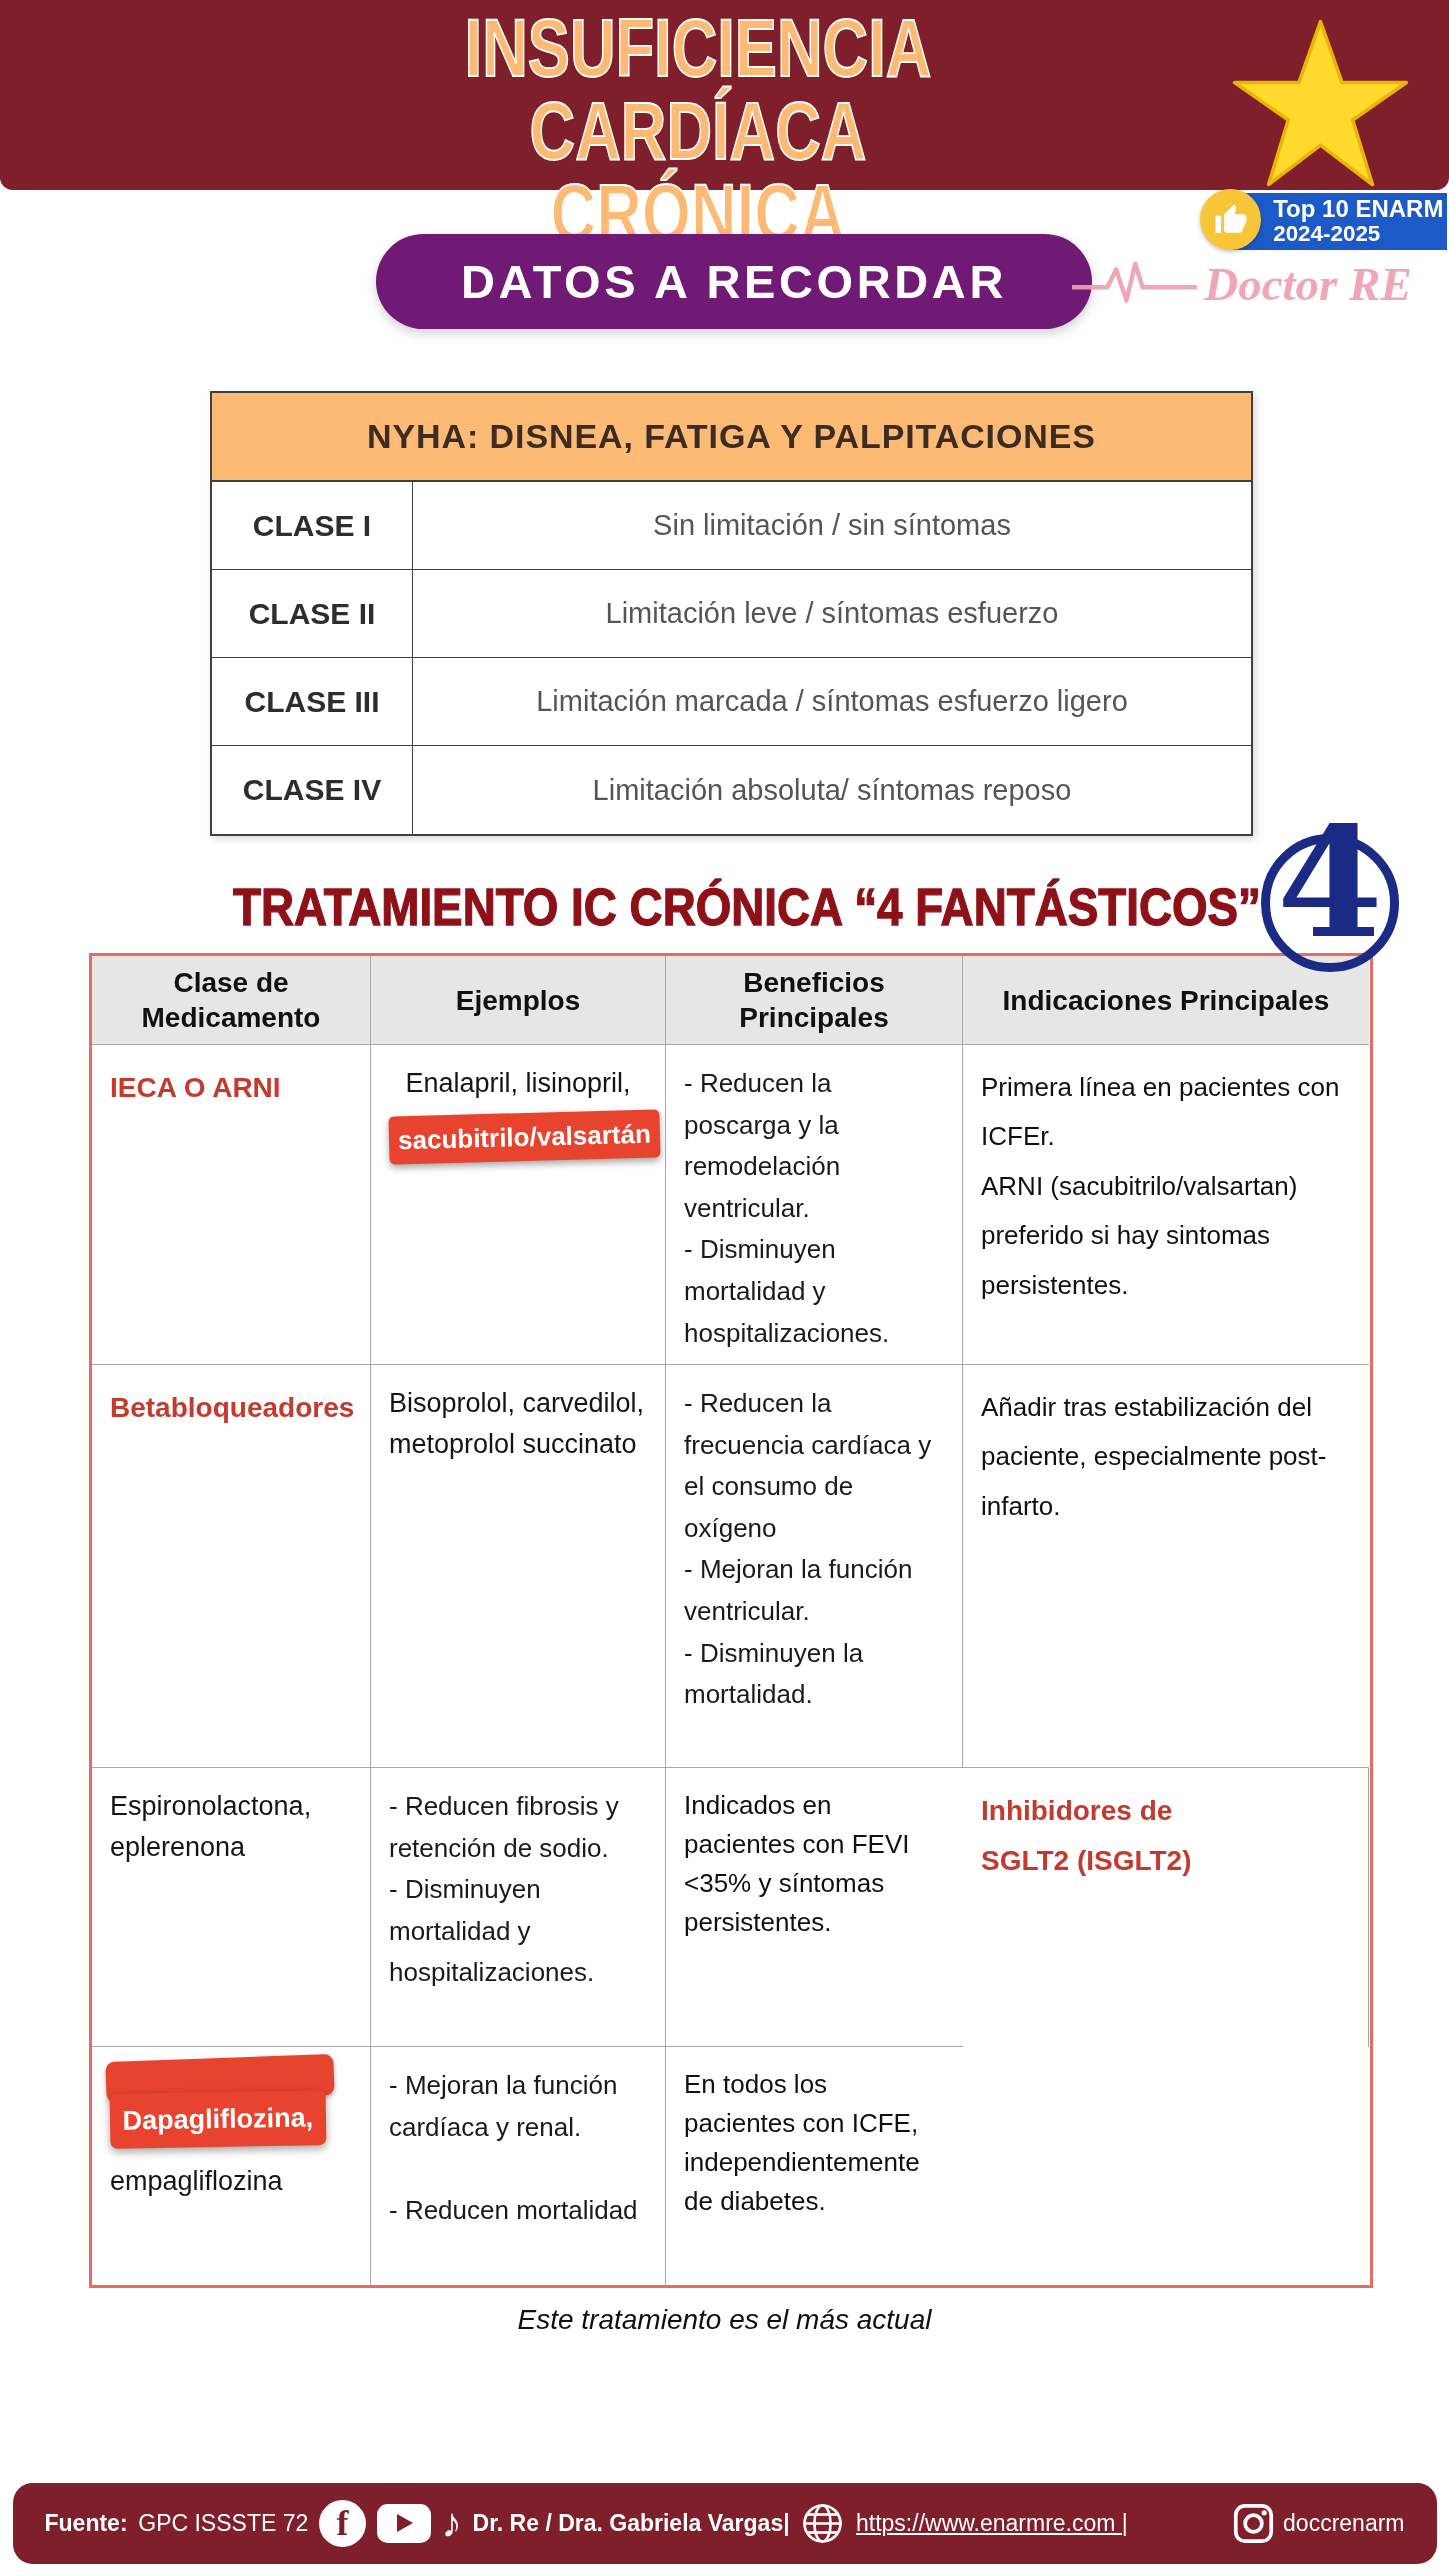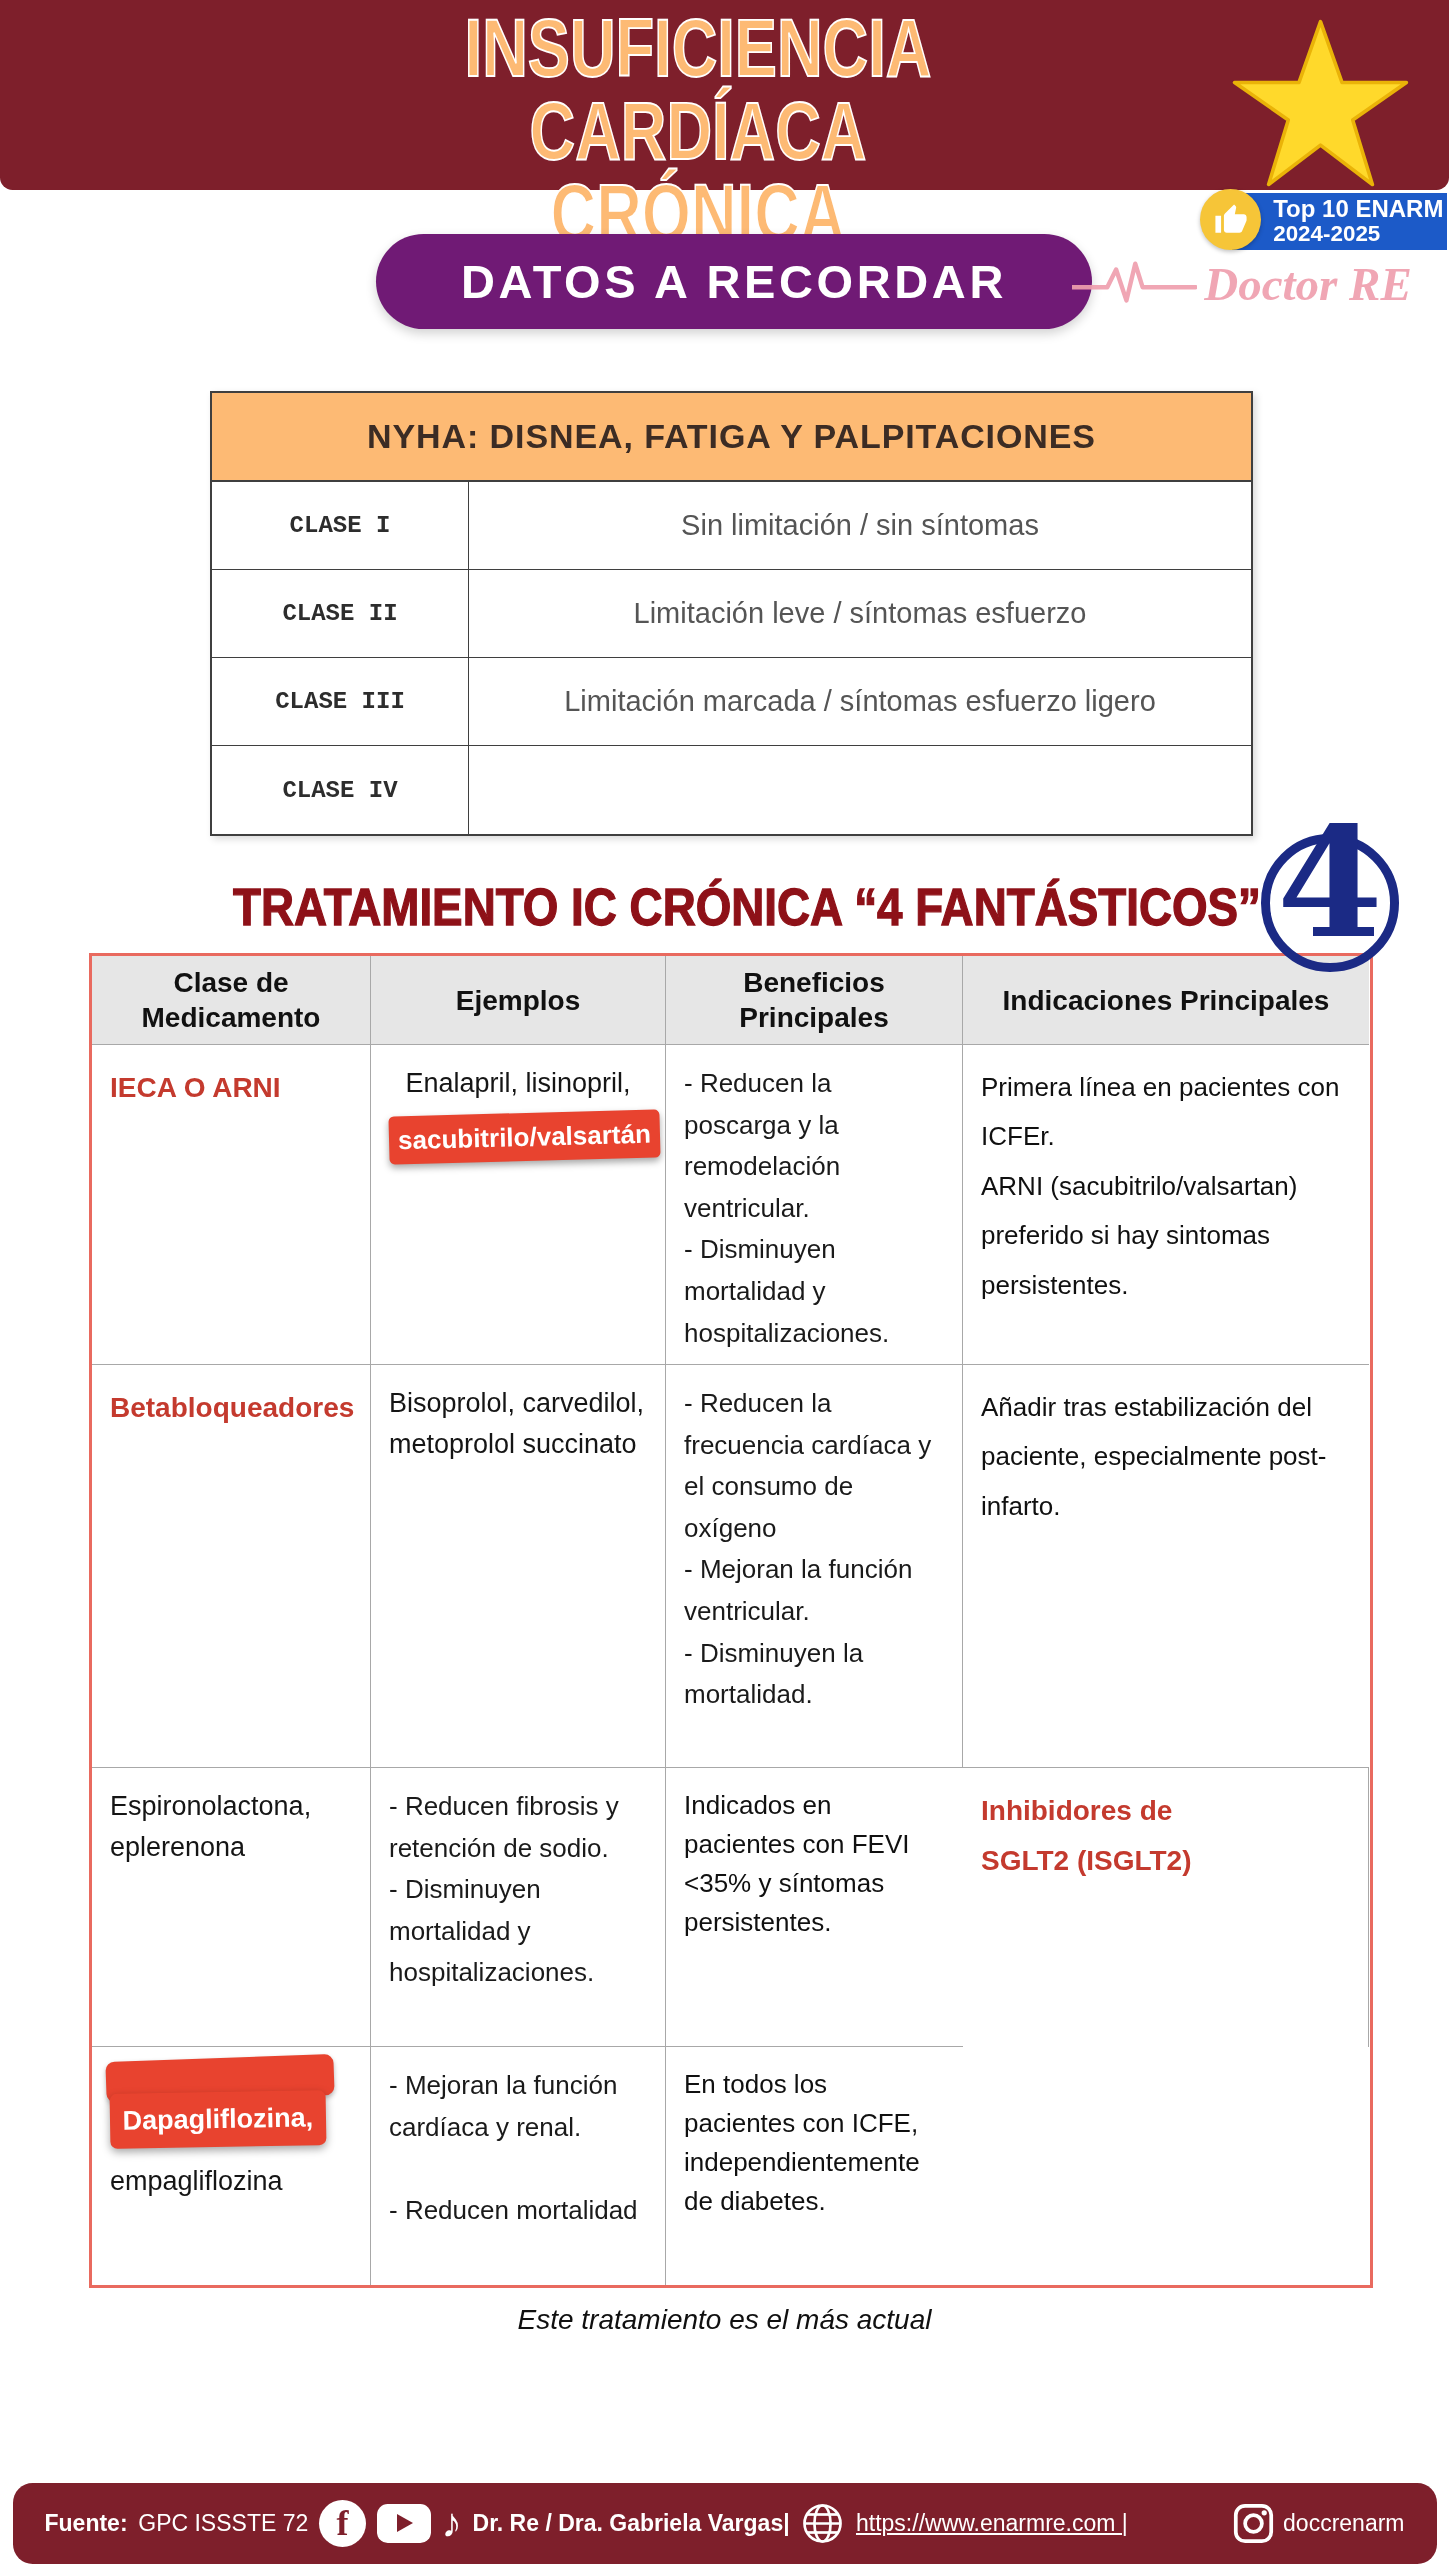--- a/index.html
+++ b/index.html
@@ -34,22 +34,22 @@
   .watermark { position: absolute; left: 1072px; top: 252px; display: flex; align-items: center; gap: 7.2px; opacity: .92; }
   .watermark .wm-text { font-size: 47px; font-weight: 800; font-style: italic; color: #ef9fae; font-family: "Liberation Serif", serif; }
 
   
   .nyha { position: absolute; left: 210px; top: 391px; width: 1043px; border: 2.7px solid #3f3f3f; background: #fff;
           box-shadow: 2.7px 2.7px 7.2px rgba(0,0,0,.15); }
   .nyha-head { height: 89px; background: #fdba74; border-bottom: 2.7px solid #3f3f3f; display: flex; align-items: center;
                justify-content: center; font-size: 34px; font-weight: 800; color: #3c2c24; letter-spacing: 0.9px; }
   .nyha-row { display: flex; height: 88px; border-bottom: 1.8px solid #3f3f3f; }
   .nyha-row:last-child { border-bottom: none; }
-  .nyha-label { width: 257px; border-right: 1.8px solid #3f3f3f; display: flex; align-items: center; justify-content: center;
-                font-size: 24px; font-weight: 800; color: #2d2d2d; font-family: Liberation Mono, monospace; }
+  .nyha-label { width: 201px; border-right: 1.8px solid #3f3f3f; display: flex; align-items: center; justify-content: center;
+                font-size: 30px; font-weight: 800; color: #2d2d2d; }
   .nyha-text { flex: 1; display: flex; align-items: center; justify-content: center; font-size: 29px; color: #555; }
 
   
   .treat-title { position: absolute; left: 143px; width: 1208px; top: 877px; text-align: center; font-size: 52px; font-weight: 900;
                  color: #8e1118; transform: scaleX(0.88); -webkit-text-stroke: 1.3px #8e1118; }
   .four { position: absolute; left: 1254px; top: 827px; width: 152px; height: 152px; z-index: 5; }
   .four .ring { position: absolute; inset: 7.2px; border: 9px solid #1b2a85; border-radius: 50%; }
   .four .digit { position: absolute; left: 0; top: -19.7px; width: 100%; text-align: center; font-family: "DejaVu Serif", serif;
                  font-weight: bold; font-size: 152px; color: #1b2a85; line-height: 1; }
 
@@ -136,20 +136,21 @@
     <div class="nyha-row">
       <div class="nyha-label">CLASE II</div>
       <div class="nyha-text">Limitación leve / síntomas esfuerzo</div>
     </div>
     <div class="nyha-row">
       <div class="nyha-label">CLASE III</div>
       <div class="nyha-text">Limitación marcada / síntomas esfuerzo ligero</div>
     </div>
     <div class="nyha-row">
       <div class="nyha-label">CLASE IV</div>
+      <div class="nyha-text">Limitación absoluta/ síntomas reposo</div>
     </div>
   </div>
 
   <div class="treat-title">TRATAMIENTO IC CRÓNICA “4 FANTÁSTICOS”</div>
   <div class="four">
     <div class="ring"></div>
     <div class="digit">4</div>
   </div>
 
   <div class="mtable">

